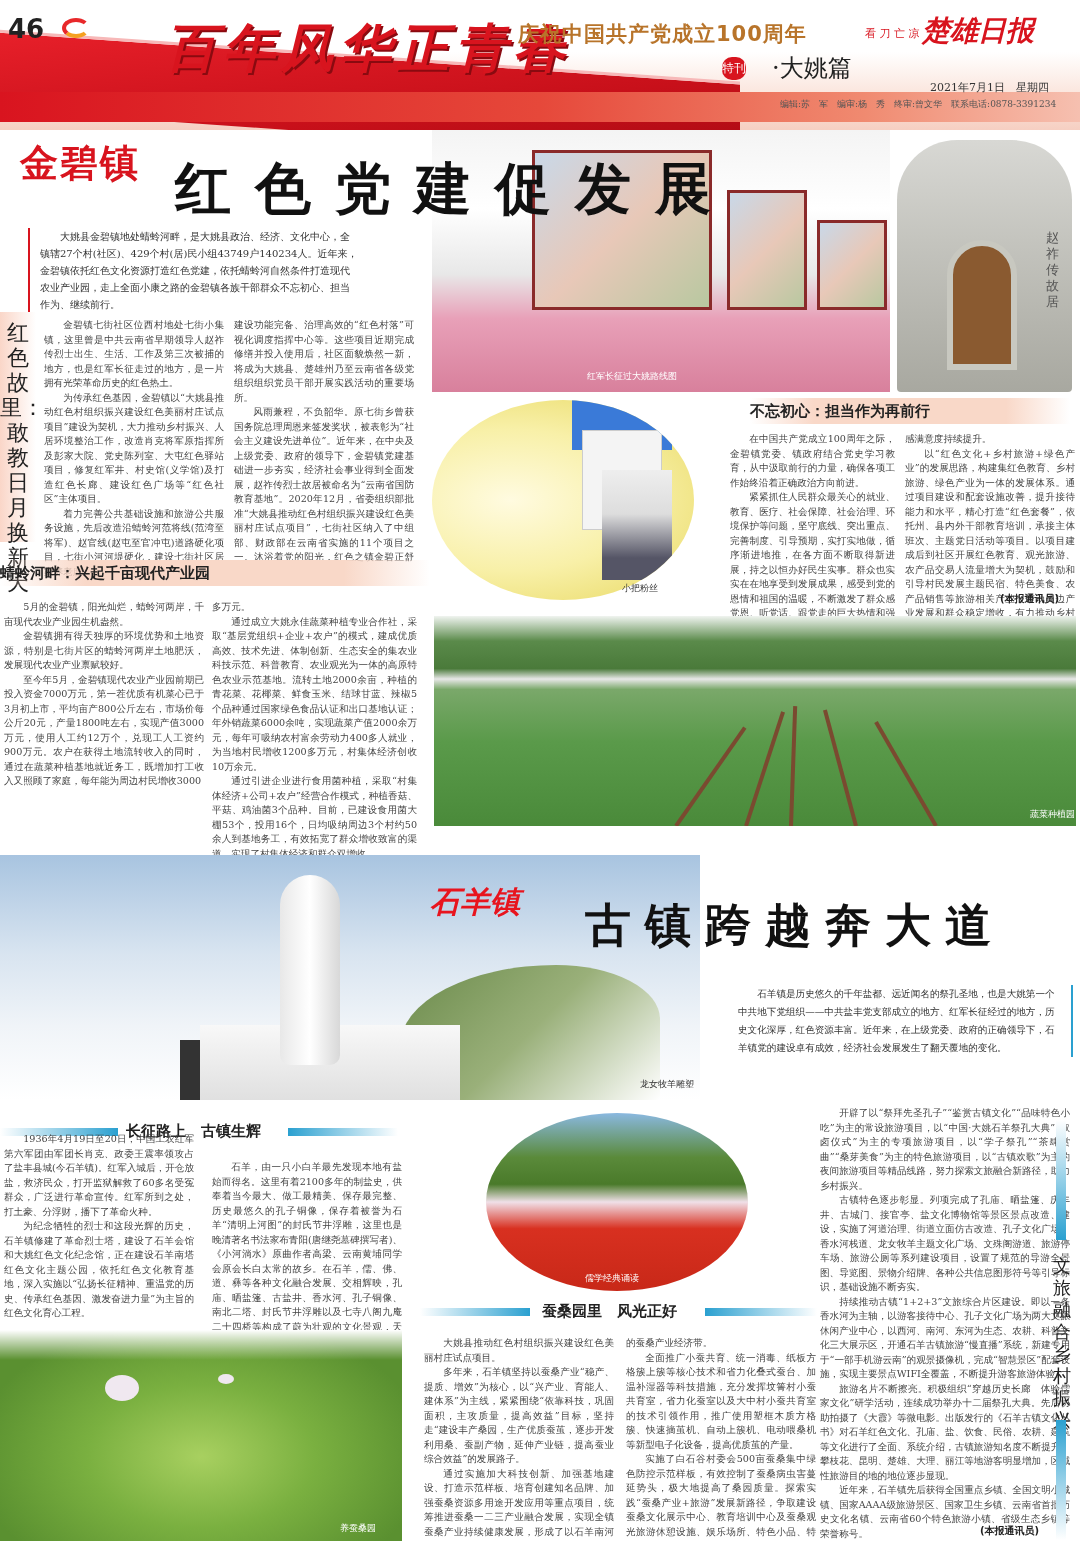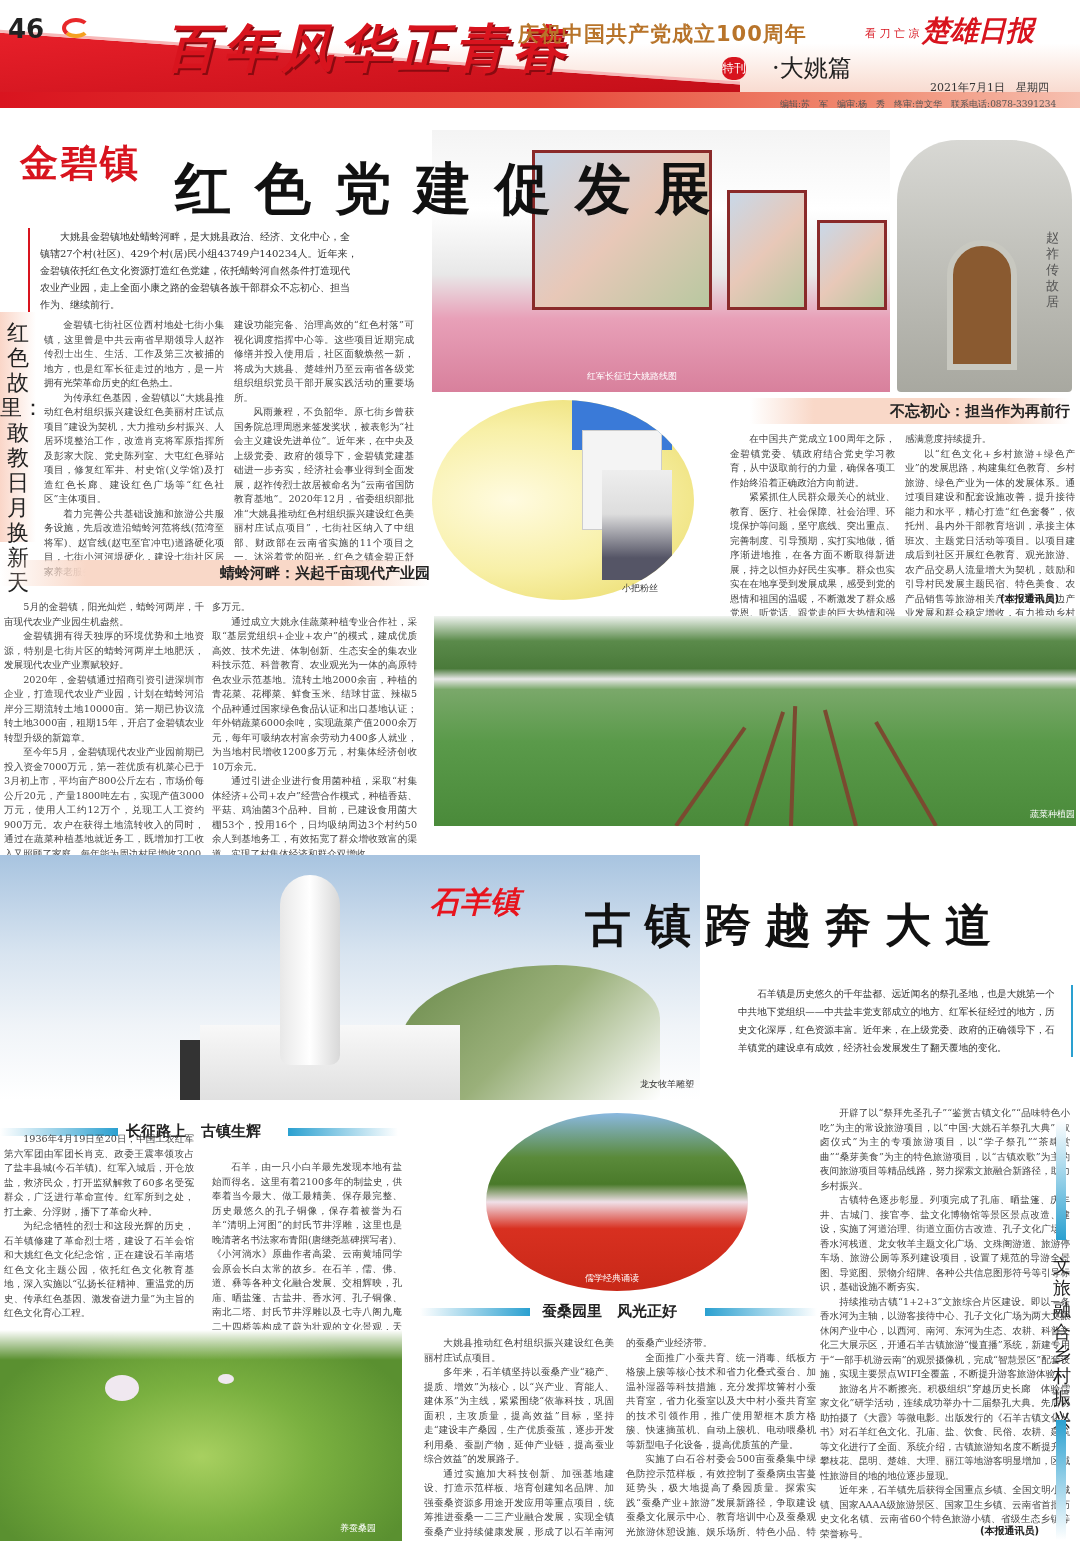--- a/index.html
+++ b/index.html
@@ -1,20 +1,20 @@
 <!DOCTYPE html>
 <html><head>
 <meta charset="utf-8">
 <style>
 *{box-sizing:border-box;margin:0;padding:0}
 body{width:1080px;height:1541px;background:#fff;font-family:"DejaVu Serif","Liberation Serif",serif;color:#333;position:relative;overflow:hidden}
 .abs{position:absolute}
 .sans{font-family:"DejaVu Sans","Liberation Sans",sans-serif}
 
-#masthead{left:0;top:0;width:1080px;height:108px;background:linear-gradient(180deg,#fff 0%,#fff 40%,#fbe7df 70%,#f6cfc2 100%);overflow:hidden}
+#masthead{left:0;top:0;width:1080px;height:130px;background:linear-gradient(180deg,#fff 0%,#fff 40%,#fbe7df 70%,#f6cfc2 100%);overflow:hidden}
 #ribbon{left:-20px;top:55px;width:760px;height:80px;background:linear-gradient(170deg,#e8202a 0%,#c8101a 60%,#a80a12 100%);transform:skewY(4deg);border-top:3px solid #f7b8b8}
 #ribbon2{left:0;top:92px;width:1080px;height:30px;background:linear-gradient(90deg,#d9141f 0%,#e6483a 50%,#f08a70 80%,#f6c0b0 100%)}
 #page-num{left:8px;top:14px;font-size:26px;font-weight:bold;color:#222}
 #logo-mark{left:62px;top:18px;width:28px;height:20px;border-radius:50%;border:4px solid #e8282a;border-right-color:transparent;border-bottom-color:#f5a020}
 #main-title{left:165px;top:14px;font-size:52px;font-weight:bold;color:#d8141e;letter-spacing:6px;font-style:italic;text-shadow:2px 2px 0 #8a0a10}
 #subtitle{left:518px;top:20px;font-size:21px;font-weight:bold;color:#b8742a;letter-spacing:1px}
 #paper-name{left:922px;top:12px;font-size:28px;font-weight:bold;color:#d8141e;font-style:italic}
 #paper-slogan{left:865px;top:26px;font-size:11px;color:#d8141e}
 #special-badge{left:722px;top:57px;background:#d8141e;color:#fff;font-size:12px;padding:3px 0;border-radius:10px}
 #special-title{left:772px;top:52px;font-size:24px;color:#222}
@@ -35,21 +35,21 @@
 .col p{text-indent:2em}
 #s1-colA{left:44px;top:318px;width:180px}
 #s1-colB{left:234px;top:318px;width:180px}
 
 #photo-noodle{left:432px;top:400px;width:262px;height:200px;border-radius:50%;background:radial-gradient(ellipse at 30% 50%,#fffbe0 0%,#f8f0a8 50%,#e8d860 100%);overflow:hidden}
 #photo-noodle .sky{position:absolute;left:140px;top:0;width:100px;height:50px;background:#3a7ad8}
 #photo-noodle .building{position:absolute;left:150px;top:30px;width:80px;height:100px;background:#f4f4f4;border:1px solid #ccc}
 #photo-noodle .worker{position:absolute;left:170px;top:70px;width:70px;height:110px;background:linear-gradient(180deg,#eee 0%,#ddd 40%,#556 80%)}
 #cap-noodle{left:622px;top:582px;font-size:9px;color:#333}
 
-.sub-head{position:absolute;height:26px;background:linear-gradient(90deg,rgba(255,255,255,0),#f9d8c8 20%,#f9d8c8 80%,rgba(255,255,255,0));text-align:right;font-size:15px;font-weight:bold;color:#222;line-height:26px;font-family:"DejaVu Sans","Liberation Sans",sans-serif}
+.sub-head{position:absolute;height:26px;background:linear-gradient(90deg,rgba(255,255,255,0),#f9d8c8 20%,#f9d8c8 80%,rgba(255,255,255,0));text-align:left;font-size:15px;font-weight:bold;color:#222;line-height:26px;font-family:"DejaVu Sans","Liberation Sans",sans-serif}
 #s1-head2{left:750px;top:398px;width:320px}
 #s1-colC{left:730px;top:432px;width:165px}
 #s1-colD{left:905px;top:432px;width:170px}
 #s1-byline1{left:1000px;top:592px;font-size:10px;font-weight:bold;color:#222;font-family:"DejaVu Sans","Liberation Sans",sans-serif}
 #s1-head3{left:0;top:560px;width:430px}
 #s1-colE{left:4px;top:600px;width:200px}
 #s1-colF{left:212px;top:600px;width:205px}
 
 #photo-farm{left:434px;top:616px;width:642px;height:210px;background:linear-gradient(180deg,#f0f4f0 0%,#5a8a4a 12%,#4a7a3a 25%,#e8e8e8 30%,#7aa86a 35%,#5a9a4a 60%,#4a8a3a 100%);overflow:hidden}
 #photo-farm .row{position:absolute;bottom:0;width:4px;height:120px;background:#7a4a30;transform-origin:bottom}
@@ -145,21 +145,20 @@
 <div id="s1-colD" class="col">
   <p style="text-indent:0">感满意度持续提升。</p>
   <p>以“红色文化+乡村旅游+绿色产业”的发展思路，构建集红色教育、乡村旅游、绿色产业为一体的发展体系。通过项目建设和配套设施改善，提升接待能力和水平，精心打造“红色套餐”，依托州、县内外干部教育培训，承接主体班次、主题党日活动等项目。以项目建成后到社区开展红色教育、观光旅游、农产品交易人流量增大为契机，鼓励和引导村民发展主题民宿、特色美食、农产品销售等旅游相关产业，带动周边产业发展和群众稳定增收，有力推动乡村振兴。</p>
 </div>
 <div id="s1-byline1" class="abs">(本报通讯员)</div>
 
 <div id="s1-head3" class="sub-head">蜻蛉河畔：兴起千亩现代产业园</div>
 <div id="s1-colE" class="col">
   <p>5月的金碧镇，阳光灿烂，蜻蛉河两岸，千亩现代农业产业园生机盎然。</p>
   <p>金碧镇拥有得天独厚的环境优势和土地资源，特别是七街片区的蜻蛉河两岸土地肥沃，发展现代农业产业禀赋较好。</p>
-  <p>2020年，金碧镇通过招商引资引进深圳市企业，打造现代农业产业园，计划在蜻蛉河沿岸分三期流转土地10000亩。第一期已协议流转土地3000亩，租期15年，开启了金碧镇农业转型升级的新篇章。</p>
   <p>至今年5月，金碧镇现代农业产业园前期已投入资金7000万元，第一茬优质有机菜心已于3月初上市，平均亩产800公斤左右，市场价每公斤20元，产量1800吨左右，实现产值3000万元，使用人工约12万个，兑现工人工资约900万元。农户在获得土地流转收入的同时，通过在蔬菜种植基地就近务工，既增加打工收入又照顾了家庭，每年能为周边村民增收3000</p>
 </div>
 <div id="s1-colF" class="col">
   <p style="text-indent:0">多万元。</p>
   <p>通过成立大姚永佳蔬菜种植专业合作社，采取“基层党组织+企业+农户”的模式，建成优质高效、技术先进、体制创新、生态安全的集农业科技示范、科普教育、农业观光为一体的高原特色农业示范基地。流转土地2000余亩，种植的青花菜、花椰菜、鲜食玉米、结球甘蓝、辣椒5个品种通过国家绿色食品认证和出口基地认证；年外销蔬菜6000余吨，实现蔬菜产值2000余万元，每年可吸纳农村富余劳动力400多人就业，为当地村民增收1200多万元，村集体经济创收10万余元。</p>
   <p>通过引进企业进行食用菌种植，采取“村集体经济+公司+农户”经营合作模式，种植香菇、平菇、鸡油菌3个品种。目前，已建设食用菌大棚53个，投用16个，日均吸纳周边3个村约50余人到基地务工，有效拓宽了群众增收致富的渠道，实现了村集体经济和群众双增收。</p>
 </div>
 
 <div id="photo-farm" class="abs">
   <div class="row" style="left:240px;transform:rotate(35deg)"></div>

